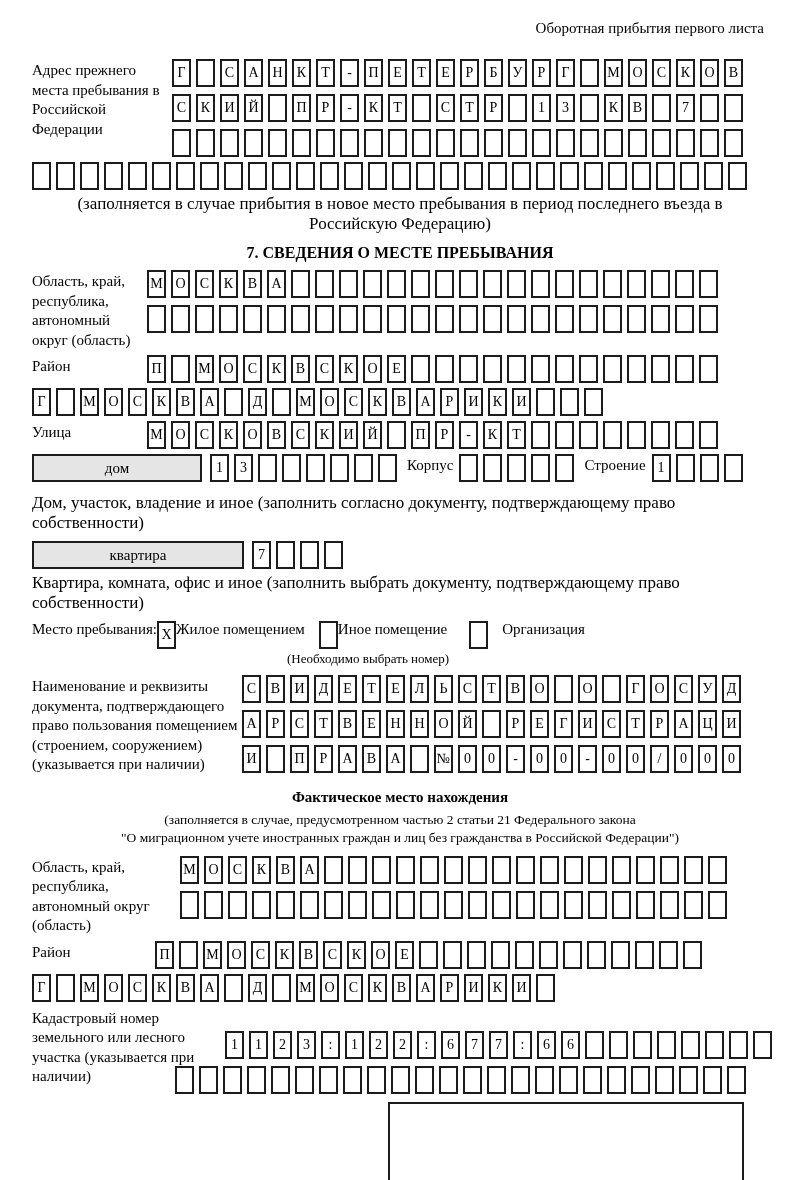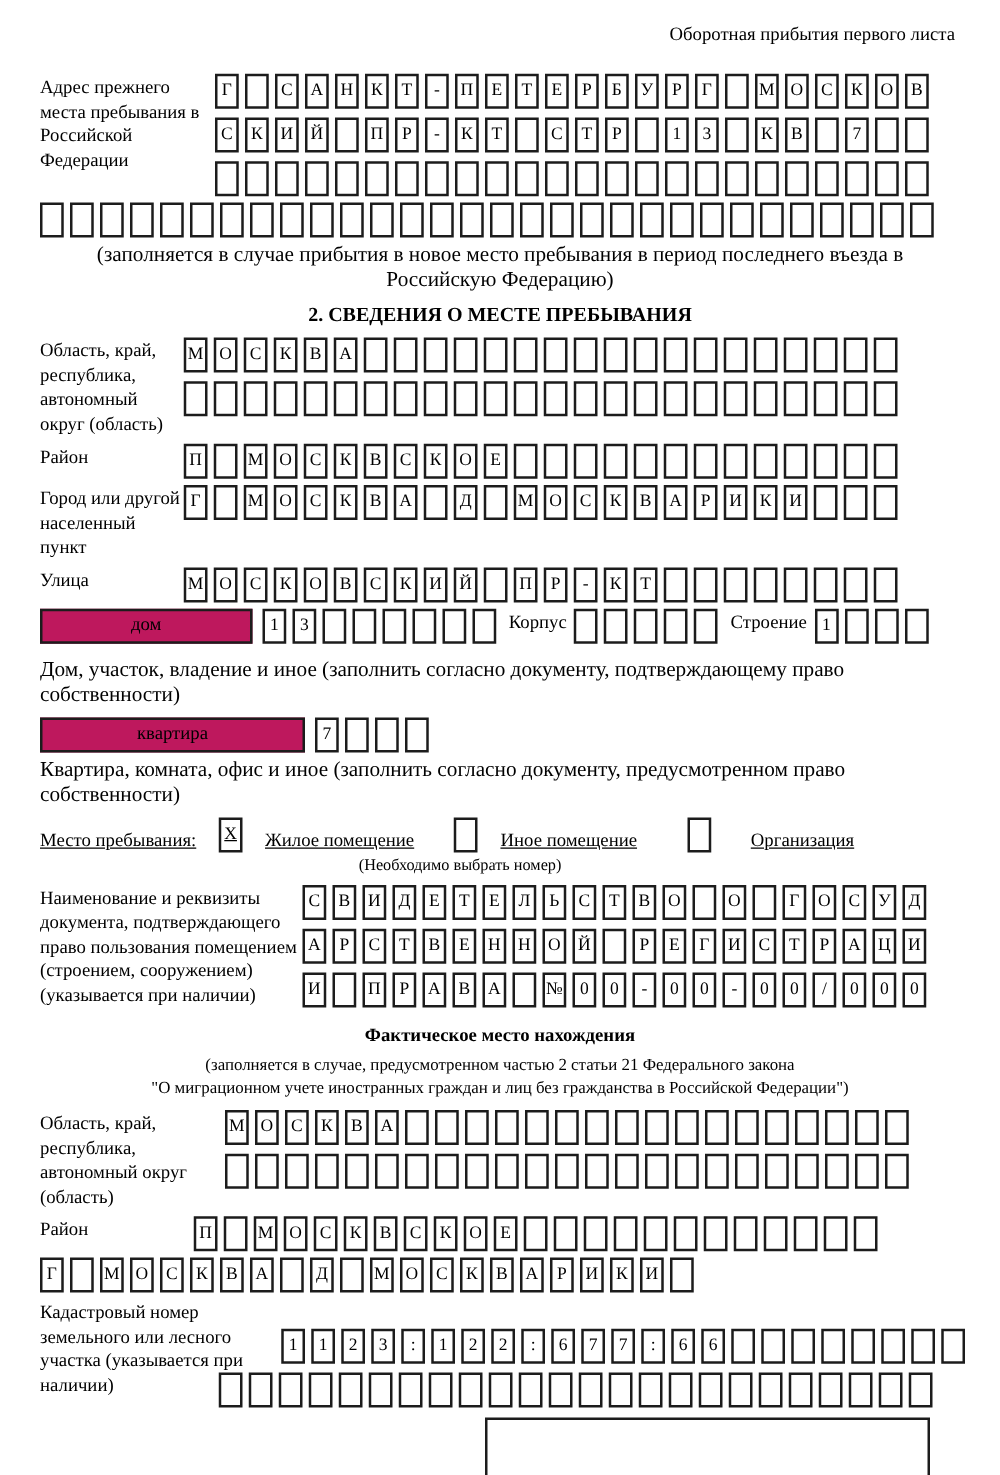--- a/index.html
+++ b/index.html
@@ -17,24 +17,24 @@
   .rows{display:flex;flex-direction:column;}
   .cellrow{display:flex;gap:5px;margin-bottom:7px;}
   .cellrow:last-child{margin-bottom:0;}
   .cell{width:15px;height:24px;border:2px solid #1c1c1c;display:flex;align-items:center;justify-content:center;
         font-size:14px;flex:none;background:#fff;}
   .caption{font-size:17px;margin:2px 0 8px 0;}
   .caption.center{text-align:center;}
   .sec-title{font-weight:bold;font-size:16px;text-align:center;margin:10px 0 8px 0;}
   .sub-title{font-weight:bold;font-size:15px;text-align:center;margin:14px 0 6px 0;}
   .named-box{border:2px solid #1c1c1c;height:24px;display:flex;align-items:center;justify-content:center;
-             font-size:15px;flex:none;background:#be185d;}
+             font-size:15px;flex:none;background:#e5e5e5;}
   .inline-label{font-size:15px;padding:3px 6px 0 10px;flex:none;}
   .inlinerow{display:flex;align-items:flex-start;margin-bottom:4px;}
-  .stay-row{display:flex;align-items:flex-end;gap:18px;font-size:15px;margin:4px 0 2px 0;text-decoration:underline;}
+  .stay-row{display:flex;align-items:flex-start;gap:0;font-size:15px;margin:4px 0 2px 0;}
   .note{font-size:13px;margin:0 0 8px 255px;}
   .fullrow{margin:0 0 4px 0;}
   .shift-left{margin-left:-50px;}
   .stamp-wrap{width:392px;margin-left:342px;margin-top:8px;}
   .stamp-box{width:352px;height:172px;border:2px solid #1c1c1c;margin-left:14px;background:#fff;}
   .cap2{text-align:center;font-size:13.5px;margin:2px 0;}
   .mb10{margin-bottom:10px;}
 </style>
 </head>
 <body>
@@ -153,21 +153,21 @@
       <span class="cell"></span>
       <span class="cell"></span>
       <span class="cell"></span>
       <span class="cell"></span>
       <span class="cell"></span>
       <span class="cell"></span>
       <span class="cell"></span>
     </div>
   <div class="caption center">(заполняется в случае прибытия в новое место пребывания в период последнего въезда в Российскую Федерацию)</div>
 
-  <div class="sec-title">2. СВЕДЕНИЯ О МЕСТЕ ПРЕБЫВАНИЯ</div>
+  <div class="sec-title">7. СВЕДЕНИЯ О МЕСТЕ ПРЕБЫВАНИЯ</div>
 
   <div class="field">
     <div class="flabel lw115">Область, край, республика, автономный округ (область)</div>
     <div class="rows">
       <div class="cellrow">
           <span class="cell">М</span>
           <span class="cell">О</span>
           <span class="cell">С</span>
           <span class="cell">К</span>
           <span class="cell">В</span>
@@ -244,21 +244,20 @@
         <span class="cell"></span>
         <span class="cell"></span>
         <span class="cell"></span>
         <span class="cell"></span>
         <span class="cell"></span>
         <span class="cell"></span>
       </div>
   </div>
 
   <div class="field">
-    <div class="flabel lw115">Город или другой населенный пункт</div>
     <div class="cellrow">
         <span class="cell">Г</span>
         <span class="cell"></span>
         <span class="cell">М</span>
         <span class="cell">О</span>
         <span class="cell">С</span>
         <span class="cell">К</span>
         <span class="cell">В</span>
         <span class="cell">А</span>
         <span class="cell"></span>
@@ -344,26 +343,26 @@
   <div class="inlinerow">
     <div class="named-box" style="width:208px;">квартира</div>
     <div class="inline-label" style="padding-left:8px;padding-right:0;"></div>
     <div class="cellrow">
         <span class="cell">7</span>
         <span class="cell"></span>
         <span class="cell"></span>
         <span class="cell"></span>
       </div>
   </div>
-  <div class="caption">Квартира, комната, офис и иное (заполнить согласно документу, предусмотренном право собственности)</div>
+  <div class="caption">Квартира, комната, офис и иное (заполнить выбрать документу, подтверждающему право собственности)</div>
 
   <div class="stay-row">
     <span>Место пребывания:</span>
     <span class="cell">X</span>
-    <span>Жилое помещение</span>
+    <span>Жилое помещением</span>
     <span class="cell" style="margin-left:14px;"></span>
     <span>Иное помещение</span>
     <span class="cell" style="margin-left:22px;"></span>
     <span style="margin-left:14px;">Организация</span>
   </div>
   <div class="note">(Необходимо выбрать номер)</div>
 
   <div class="field">
     <div class="flabel" style="width:210px;">Наименование и реквизиты документа, подтверждающего право пользования помещением (строением, сооружением) (указывается при наличии)</div>
     <div class="rows">

